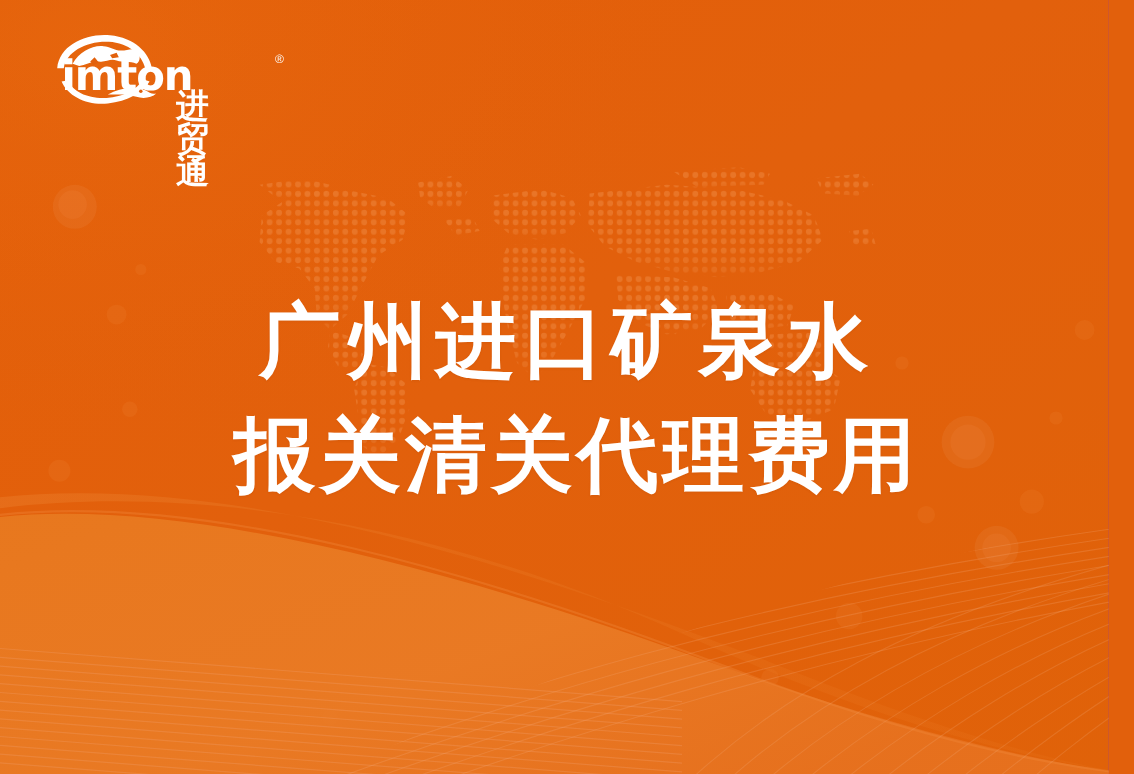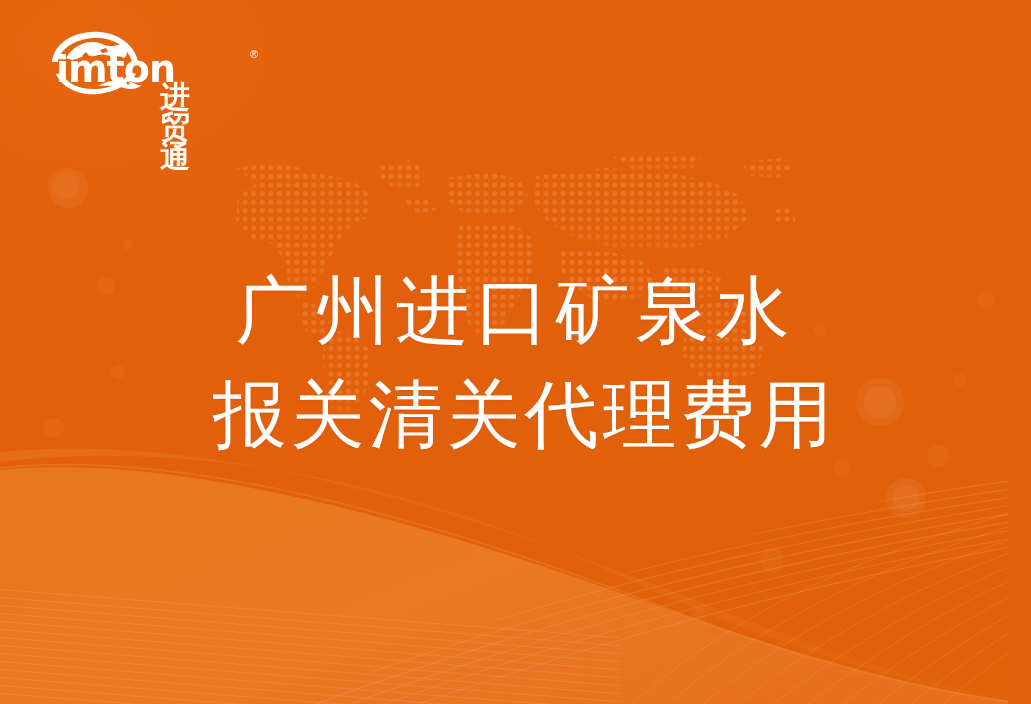--- a/index.html
+++ b/index.html
@@ -39,21 +39,21 @@
     font-size:11px;color:#ffffff;
   }
 
   
   #title-block{
     position:absolute;left:0;top:258px;width:1031px;
     text-align:center;
   }
   .title-line{
     color:#ffffff;
-    font-weight:400;
+    font-weight:700;
     font-size:74px;
     line-height:104px;
     letter-spacing:6px;
     white-space:nowrap;
     font-family:"DejaVu Sans","Liberation Sans",sans-serif;
     text-shadow:0 1px 2px rgba(120,45,0,.10);
   }
   #title-line-2{letter-spacing:4px;margin-left:18px;}
 </style>
 </head>

